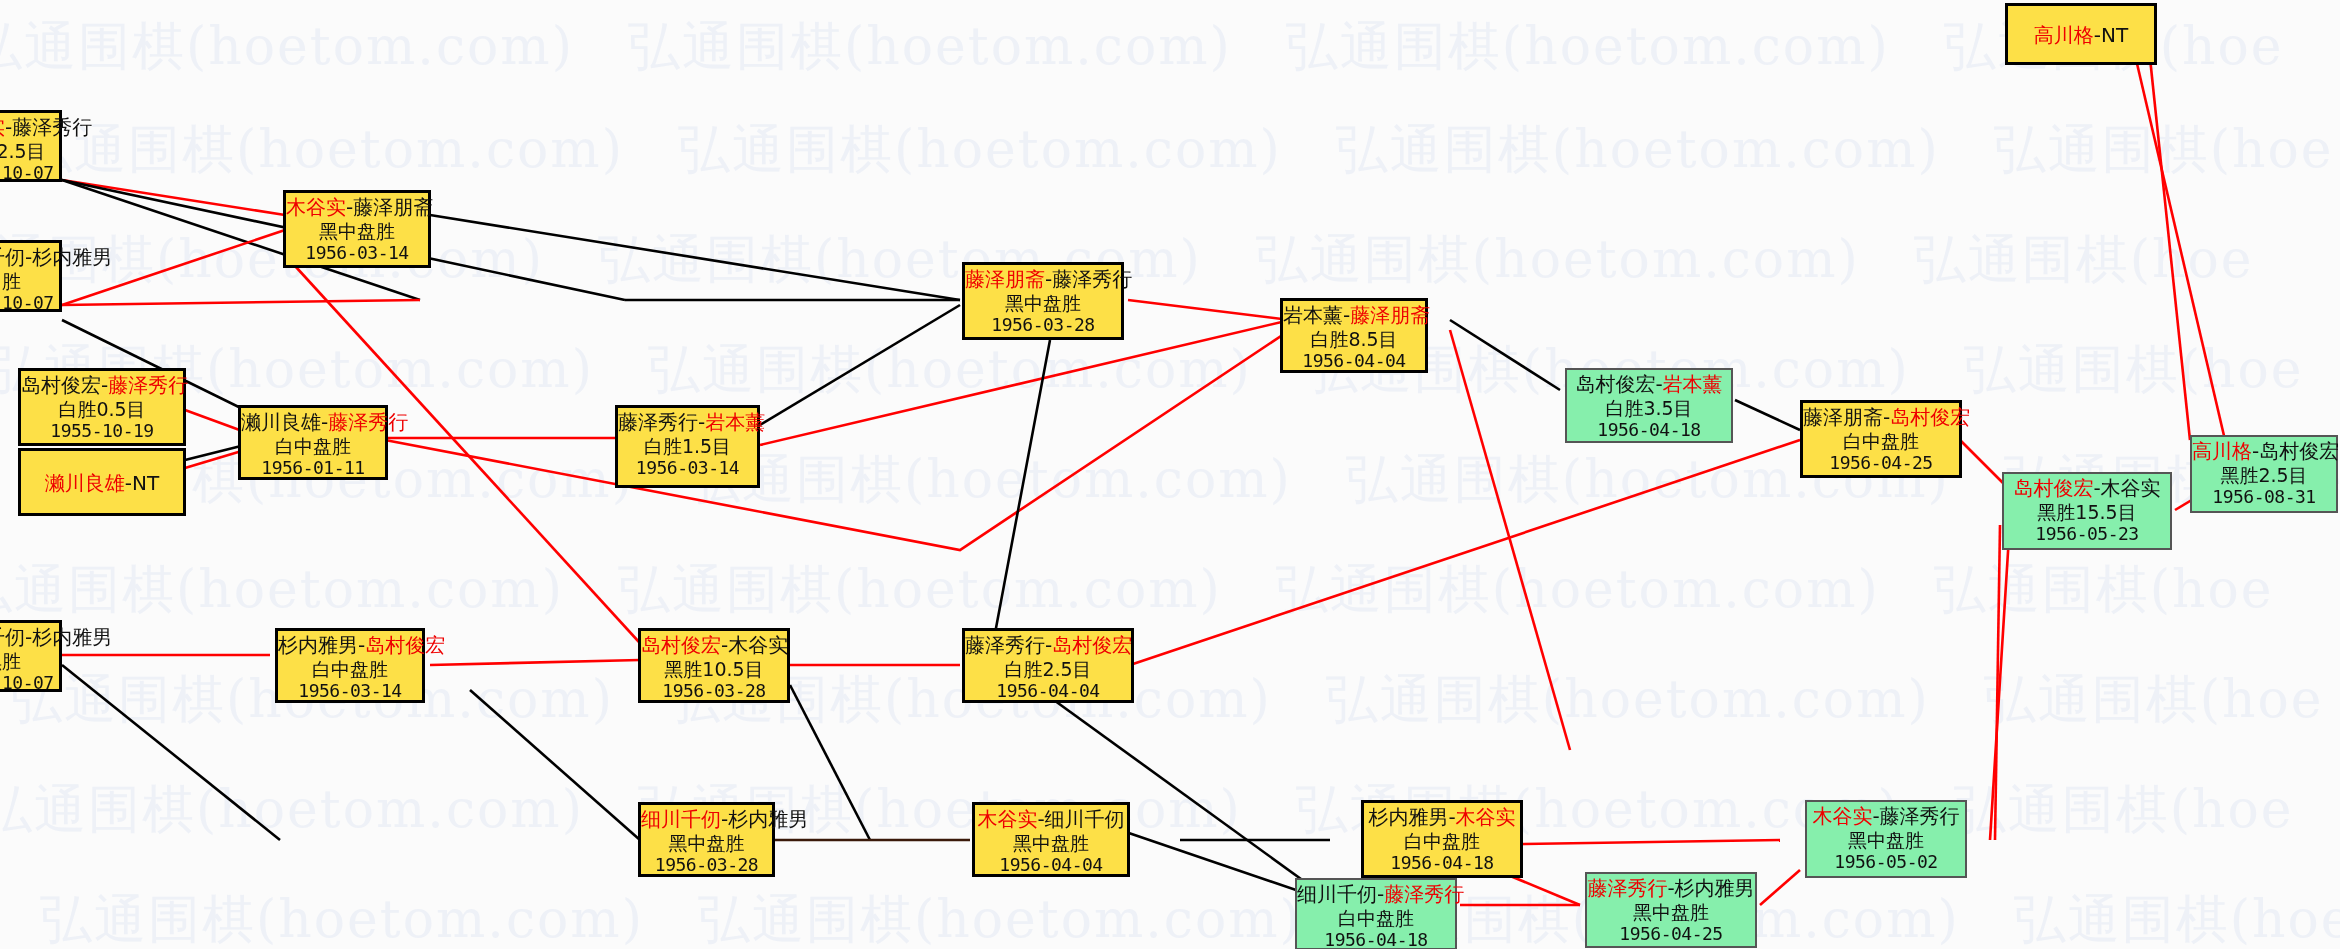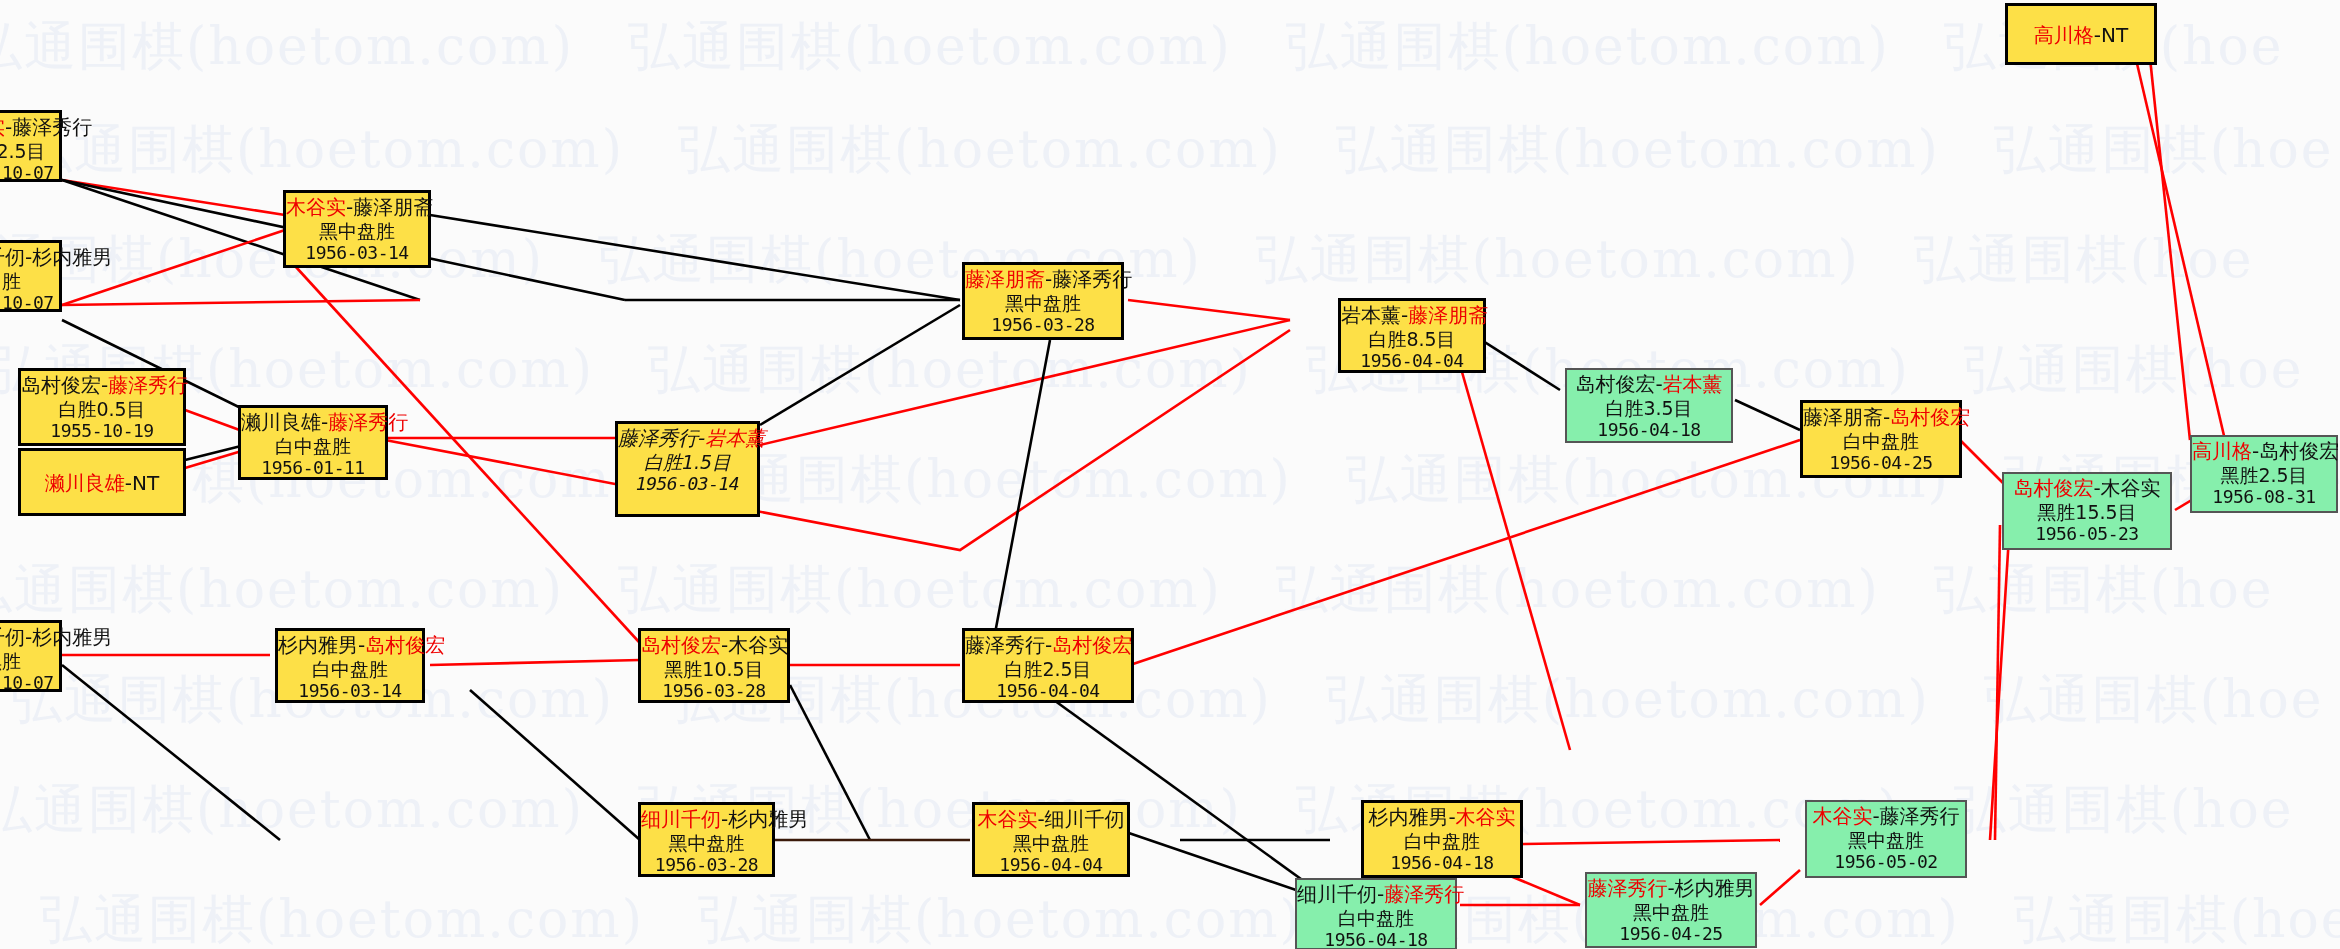--- a/index.html
+++ b/index.html
@@ -179,21 +179,21 @@
     <span class="ln s">白中盘胜</span>
     <span class="ln d">1956-01-11</span>
   </div>
 
   <div class="node" style="left:275px;top:628px;width:150px;height:75px;">
     <span class="ln t"><span class="blk">杉内雅男</span><span class="blk">-</span><span class="red">岛村俊宏</span></span>
     <span class="ln s">白中盘胜</span>
     <span class="ln d">1956-03-14</span>
   </div>
 
-  <div class="node" style="left:615px;top:421px;width:145px;height:96px;font-style:italic;">
+  <div class="node" style="left:615px;top:405px;width:145px;height:83px;">
     <span class="ln t"><span class="blk">藤泽秀行</span><span class="blk">-</span><span class="red">岩本薰</span></span>
     <span class="ln s">白胜1.5目</span>
     <span class="ln d">1956-03-14</span>
   </div>
 
   <div class="node" style="left:962px;top:262px;width:162px;height:78px;">
     <span class="ln t"><span class="red">藤泽朋斋</span><span class="blk">-</span><span class="blk">藤泽秀行</span></span>
     <span class="ln s">黑中盘胜</span>
     <span class="ln d">1956-03-28</span>
   </div>
@@ -203,21 +203,21 @@
     <span class="ln s">黑胜10.5目</span>
     <span class="ln d">1956-03-28</span>
   </div>
 
   <div class="node" style="left:638px;top:802px;width:137px;height:75px;">
     <span class="ln t"><span class="red">细川千仞</span><span class="blk">-</span><span class="blk">杉内雅男</span></span>
     <span class="ln s">黑中盘胜</span>
     <span class="ln d">1956-03-28</span>
   </div>
 
-  <div class="node" style="left:1338px;top:298px;width:148px;height:75px;">
+  <div class="node" style="left:1280px;top:298px;width:148px;height:75px;">
     <span class="ln t"><span class="blk">岩本薰</span><span class="blk">-</span><span class="red">藤泽朋斋</span></span>
     <span class="ln s">白胜8.5目</span>
     <span class="ln d">1956-04-04</span>
   </div>
 
   <div class="node" style="left:962px;top:628px;width:172px;height:75px;">
     <span class="ln t"><span class="blk">藤泽秀行</span><span class="blk">-</span><span class="red">岛村俊宏</span></span>
     <span class="ln s">白胜2.5目</span>
     <span class="ln d">1956-04-04</span>
   </div>

